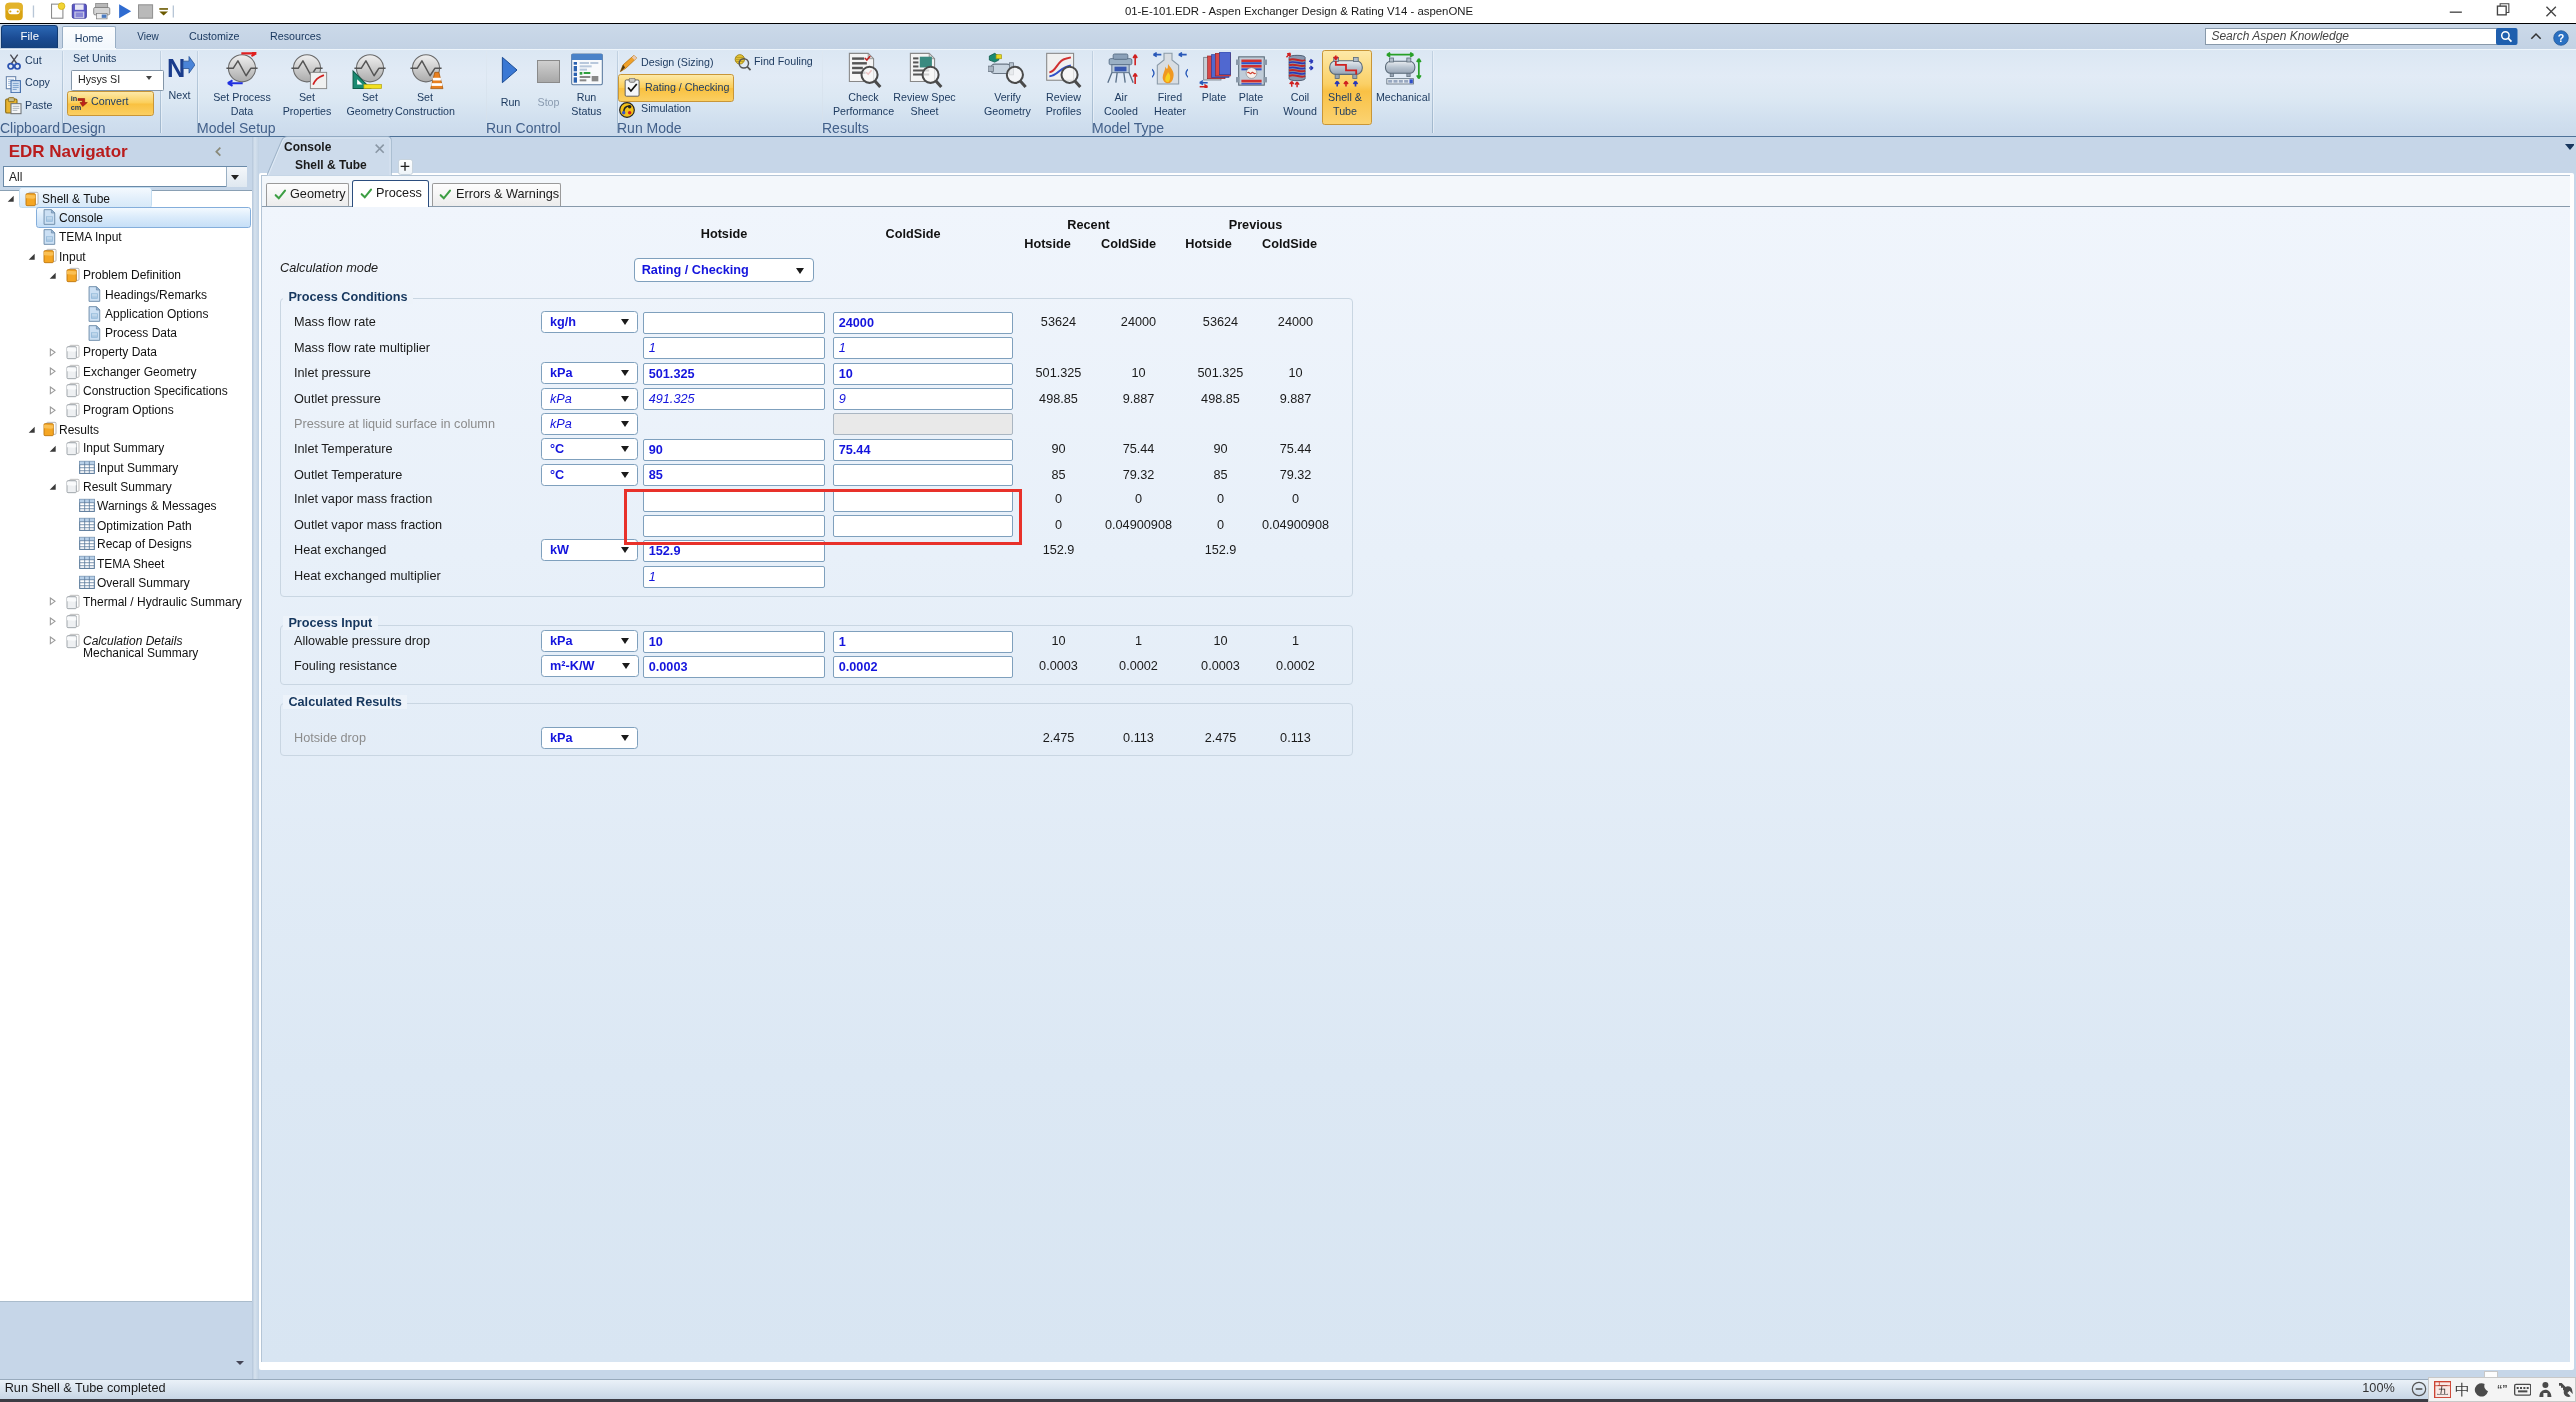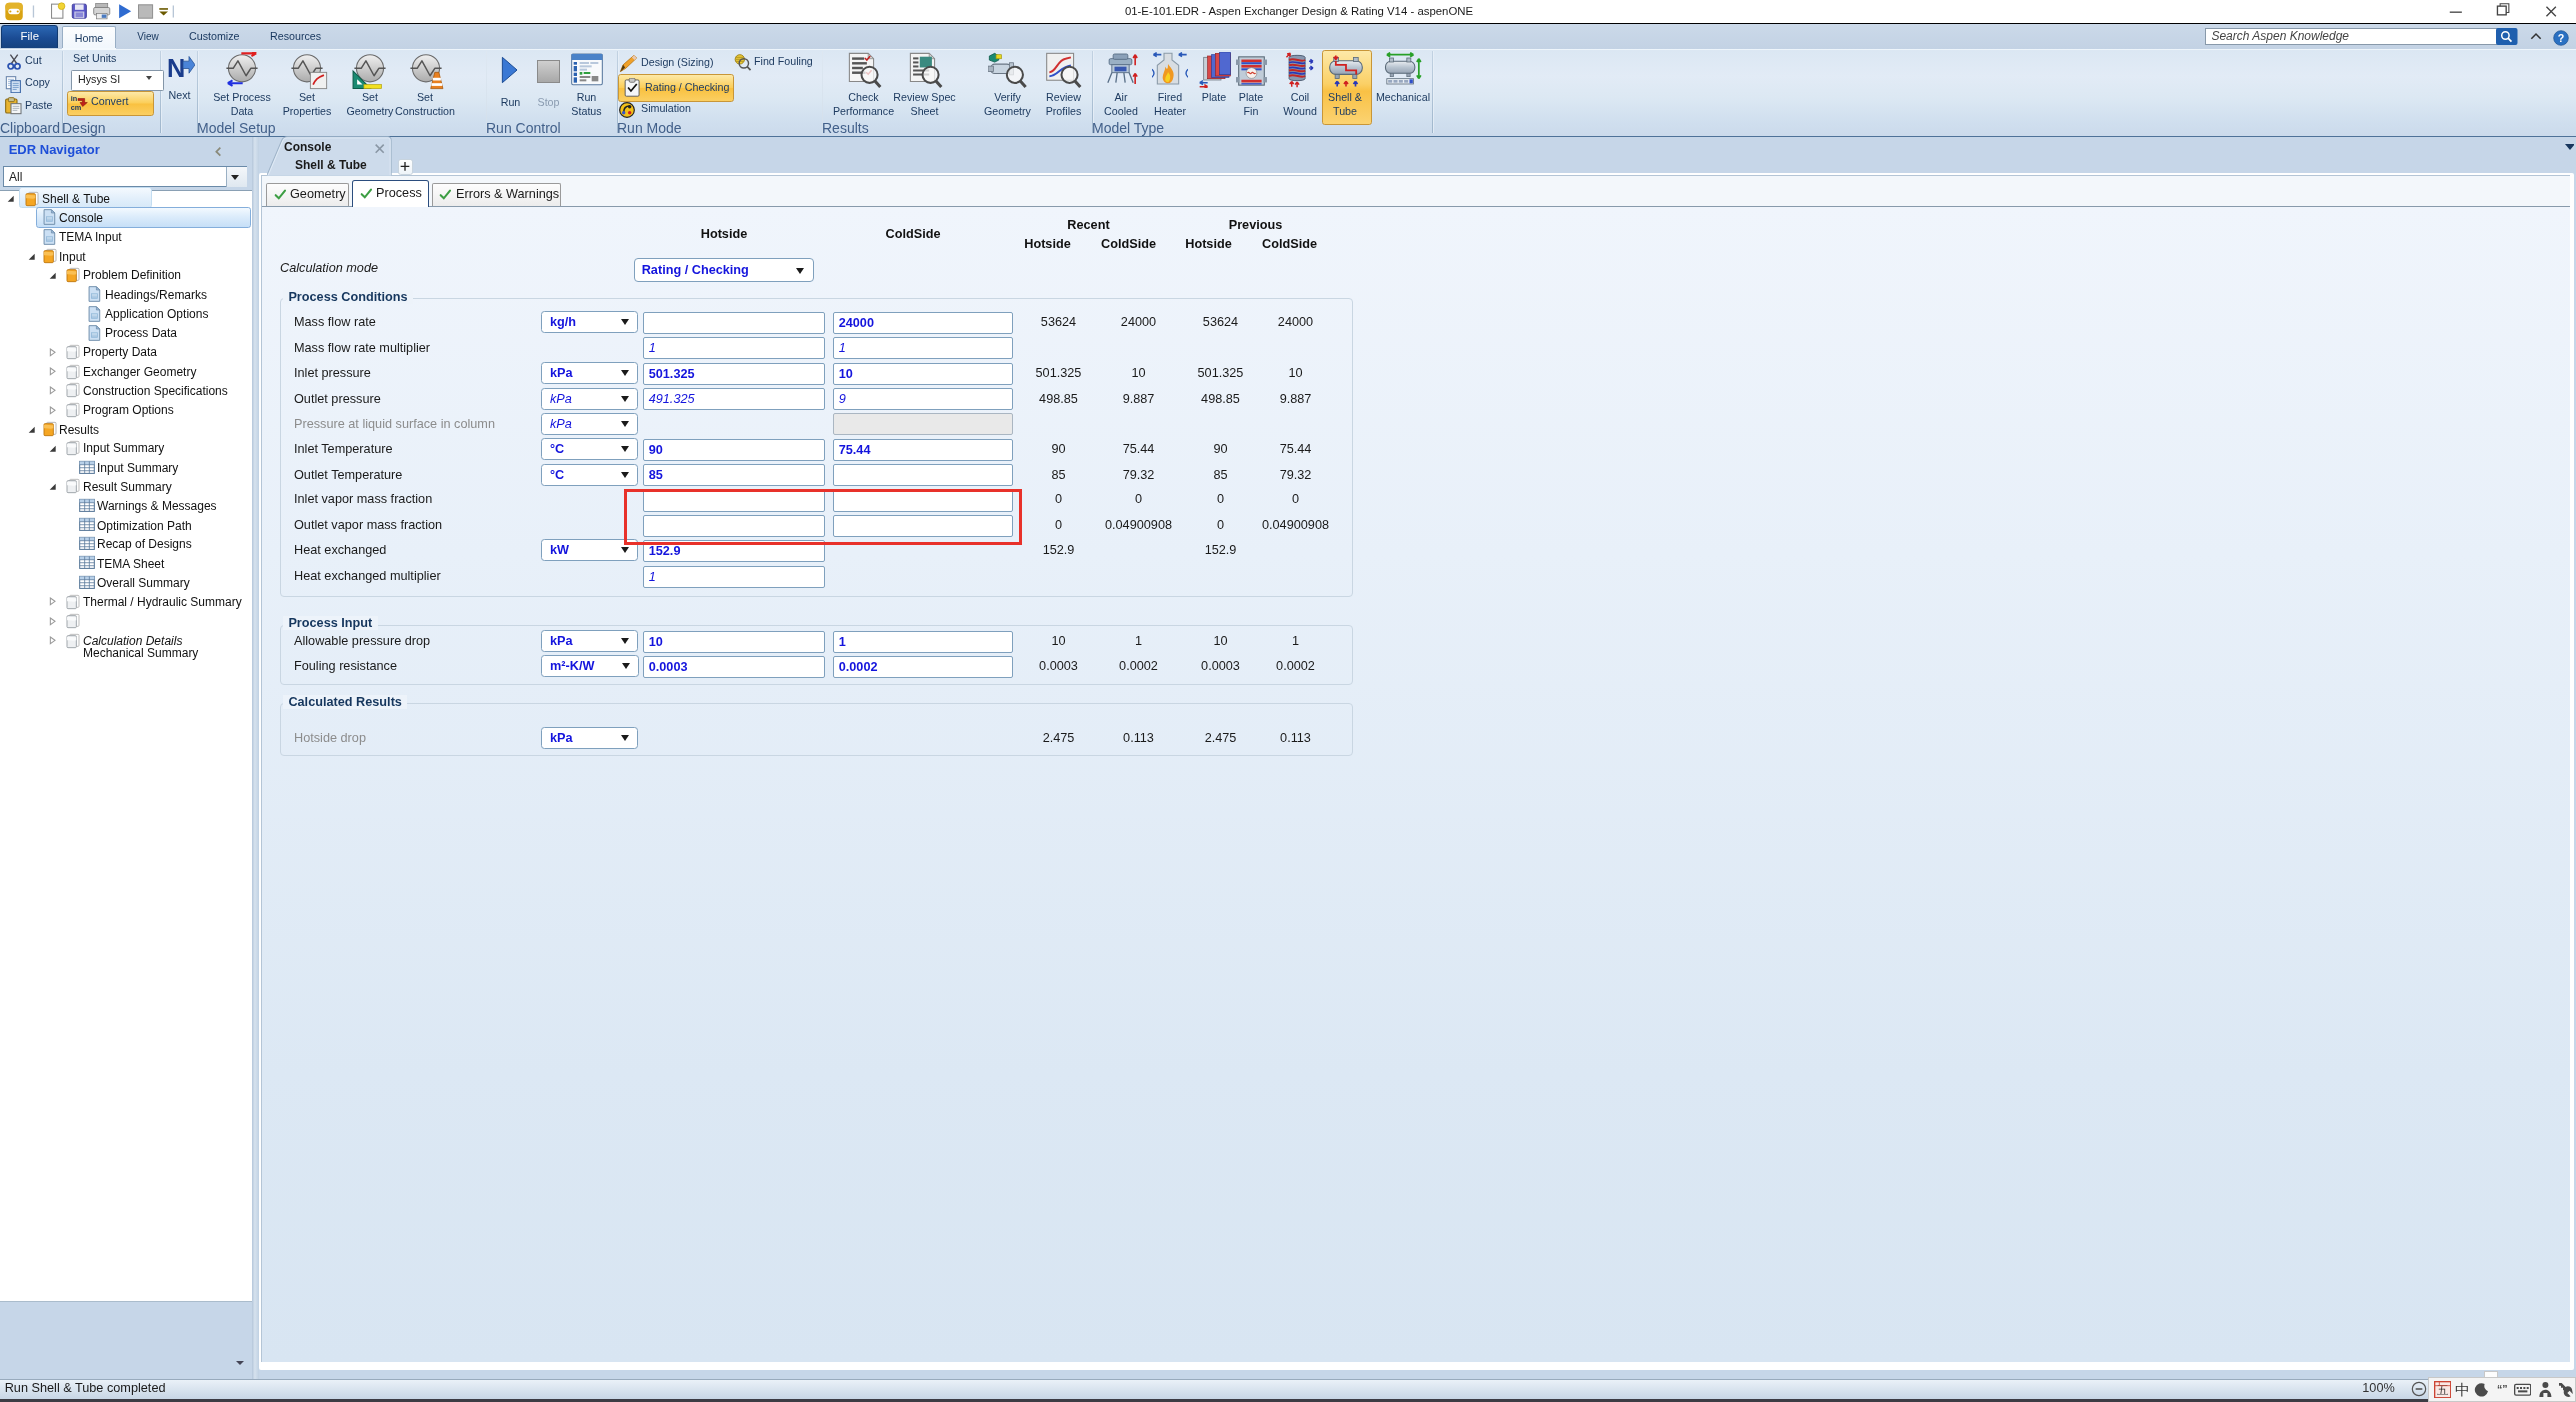--- a/index.html
+++ b/index.html
@@ -471,21 +471,21 @@
 <div class="rlbl2" style="left:1123px;top:105px;width:94px;">Heater</div>
 <div class="rlbl2" style="left:1167px;top:91px;width:94px;">Plate</div>
 <div class="rlbl2" style="left:1204px;top:91px;width:94px;">Plate</div>
 <div class="rlbl2" style="left:1204px;top:105px;width:94px;">Fin</div>
 <div class="rlbl2" style="left:1253px;top:91px;width:94px;">Coil</div>
 <div class="rlbl2" style="left:1253px;top:105px;width:94px;">Wound</div>
 <div class="rlbl2" style="left:1298px;top:91px;width:94px;">Shell &amp;</div>
 <div class="rlbl2" style="left:1298px;top:105px;width:94px;">Tube</div>
 <div class="rlbl2" style="left:1356px;top:91px;width:94px;">Mechanical</div>
 <div class="abs" style="left:0;top:137px;width:259px;height:1242px;background:#c6d6e8;"></div>
-<div class="abs" style="left:8.7px;top:142px;width:215px;height:20px;font-size:13px;font-weight:bold;color:#1d4ed8;">EDR Navigator</div>
+<div class="abs" style="left:8.7px;top:142px;width:215px;height:20px;font-size:17px;font-weight:bold;color:#b91c1c;">EDR Navigator</div>
 <svg class="abs" style="left:213px;top:145px" width="10.7" height="13.4" viewBox="0 0 16 20">
     <path d="M11 4 L5 10 L11 16" fill="none" stroke="#8a8a7a" stroke-width="2.6"></path>
   </svg>
 <div class="abs" style="left:2.7px;top:166px;width:244px;height:21px;background:#fff;border:0.7px solid #6a8aa8;font-size:12px;color:#222;line-height:20px;padding-left:5.4px;box-sizing:border-box;">All</div>
 <div class="abs" style="left:226px;top:167px;width:20px;height:19.5px;background:linear-gradient(#f4f7fa,#dfe8f0);border-left:0.7px solid #9ab0c4;"></div>
 <div class="abs" style="left:231px;top:175px;width:0;height:0;border-left:4.7px solid transparent;border-right:4.7px solid transparent;border-top:5.4px solid #222;"></div>
 <div class="abs" style="left:0;top:190px;width:252px;height:1111px;background:#fff;border-top:0.7px solid #8aa0b4;"></div>
 <div class="abs" style="left:0;top:1301px;width:252px;height:1.3px;background:#aabccc;"></div>
 <div class="abs" style="left:236px;top:1361px;width:0;height:0;border-left:4px solid transparent;border-right:4px solid transparent;border-top:4.7px solid #445;"></div>
 <div class="abs" style="left:19px;top:187px;width:133px;height:21px;background:linear-gradient(#f4f9fe,#e2effb 55%,#d7e9f8);border:0.7px solid #c3ddf1;border-radius:2.7px;box-sizing:border-box;"></div>

